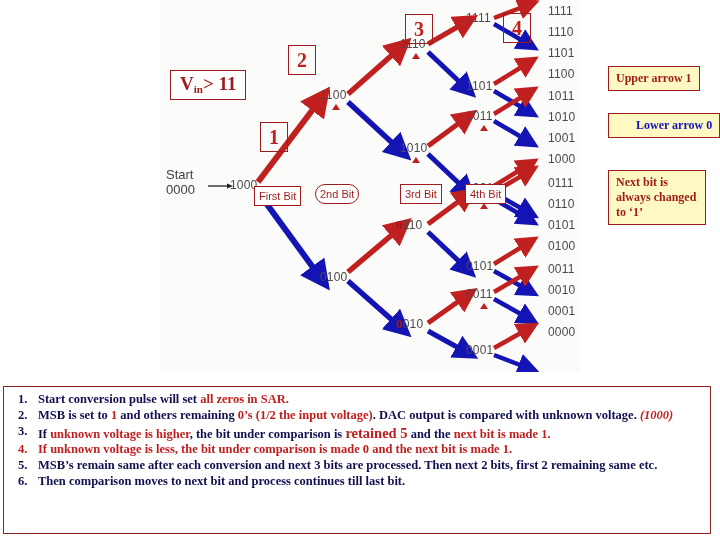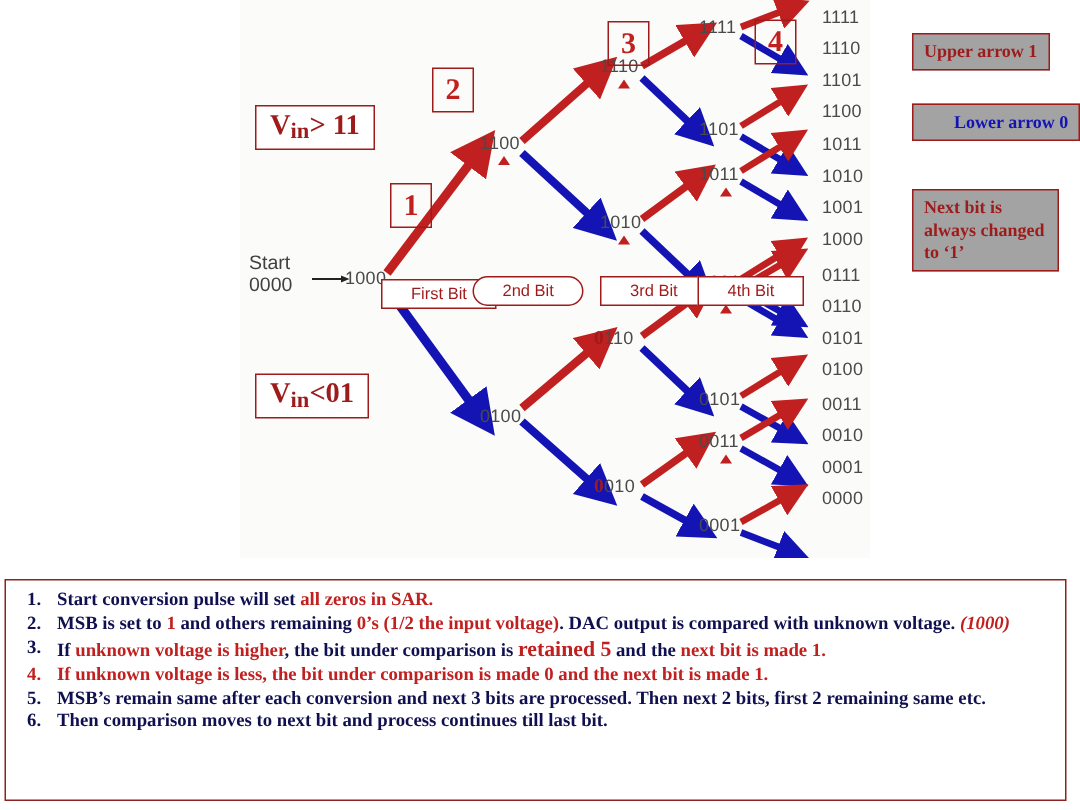--- a/index.html
+++ b/index.html
@@ -80,21 +80,21 @@
     background: #ffffff;
     color: #9e1b1b;
     font-family: "Liberation Serif", serif;
     font-weight: bold;
     font-size: 19px;
     padding: 3px 9px 4px 9px;
     white-space: nowrap;
     line-height: 1.1;
   }
   .vin-box sub {
-    font-size: 15px;
+    font-size: 11px;
     font-weight: bold;
     vertical-align: baseline;
     position: relative;
     top: 3px;
   }
 
   .step-box {
     position: absolute;
     border: 1px solid #9e1b1b;
     background: transparent;
@@ -108,36 +108,37 @@
     text-align: center;
   }
 
   .bit-box {
     position: absolute;
     border: 1px solid #9e1b1b;
     background: #ffffff;
     color: #9e1b1b;
     font-family: "Liberation Sans", sans-serif;
     font-size: 11px;
-    padding: 3px 19px;
+    padding: 3px 4px;
     white-space: nowrap;
     line-height: 1.1;
   }
 
   
   .legend-box {
     position: absolute;
     border: 1px solid #9e1b1b;
-    background: #a3a3a3;
+    background: #fef9c3;
     font-family: "Liberation Serif", serif;
     font-weight: bold;
     font-size: 12px;
     padding: 4px 7px;
     line-height: 1.25;
     white-space: nowrap;
+    margin-top: 44px;
   }
   .legend-red  { color: #9e1b1b; }
   .legend-blue { color: #1414b4; }
 
   #legend-upper { left: 608px; top: 22px; }
   #legend-lower { left: 608px; top: 69px; padding-left: 27px; }
   #legend-next  { left: 608px; top: 126px; white-space: normal; width: 82px; }
 
   
   #notes-box {
@@ -290,21 +291,20 @@
   <div class="tri-marker" style="left:320px; top:303px;"></div>
   <div class="node-label" style="left:306px; top:344px;">0001</div>
 
   <div class="step-box" style="left:100px; top:122px;">1</div>
   <div class="step-box" style="left:128px; top:45px;">2</div>
   <div class="step-box" style="left:245px; top:14px;">3</div>
   <div class="step-box" style="left:343px; top:13px;">4</div>
 
   <div class="vin-box" style="left:10px; top:70px;"><span>V</span><sub>in</sub><span>&gt; 11</span></div>
 
-  <div class="vin-box" style="left:10px; top:249px;"><span>V</span><sub>in</sub><span>&lt;01</span></div>
 
   <div class="bit-box" style="left:94px; top:186px;">First Bit</div>
   <div class="bit-box" style="left:155px; top:184px;border-radius:10px;">2nd Bit</div>
   <div class="bit-box" style="left:240px; top:184px;">3rd Bit</div>
   <div class="bit-box" style="left:305px; top:184px;">4th Bit</div>
 </div>
 
 <div id="leaf-column">
     <div class="node-label leaf" style="position: absolute; left: 548px; top: 5px;">1111</div>
     <div class="node-label leaf" style="position: absolute; left: 548px; top: 26px;">1110</div>

